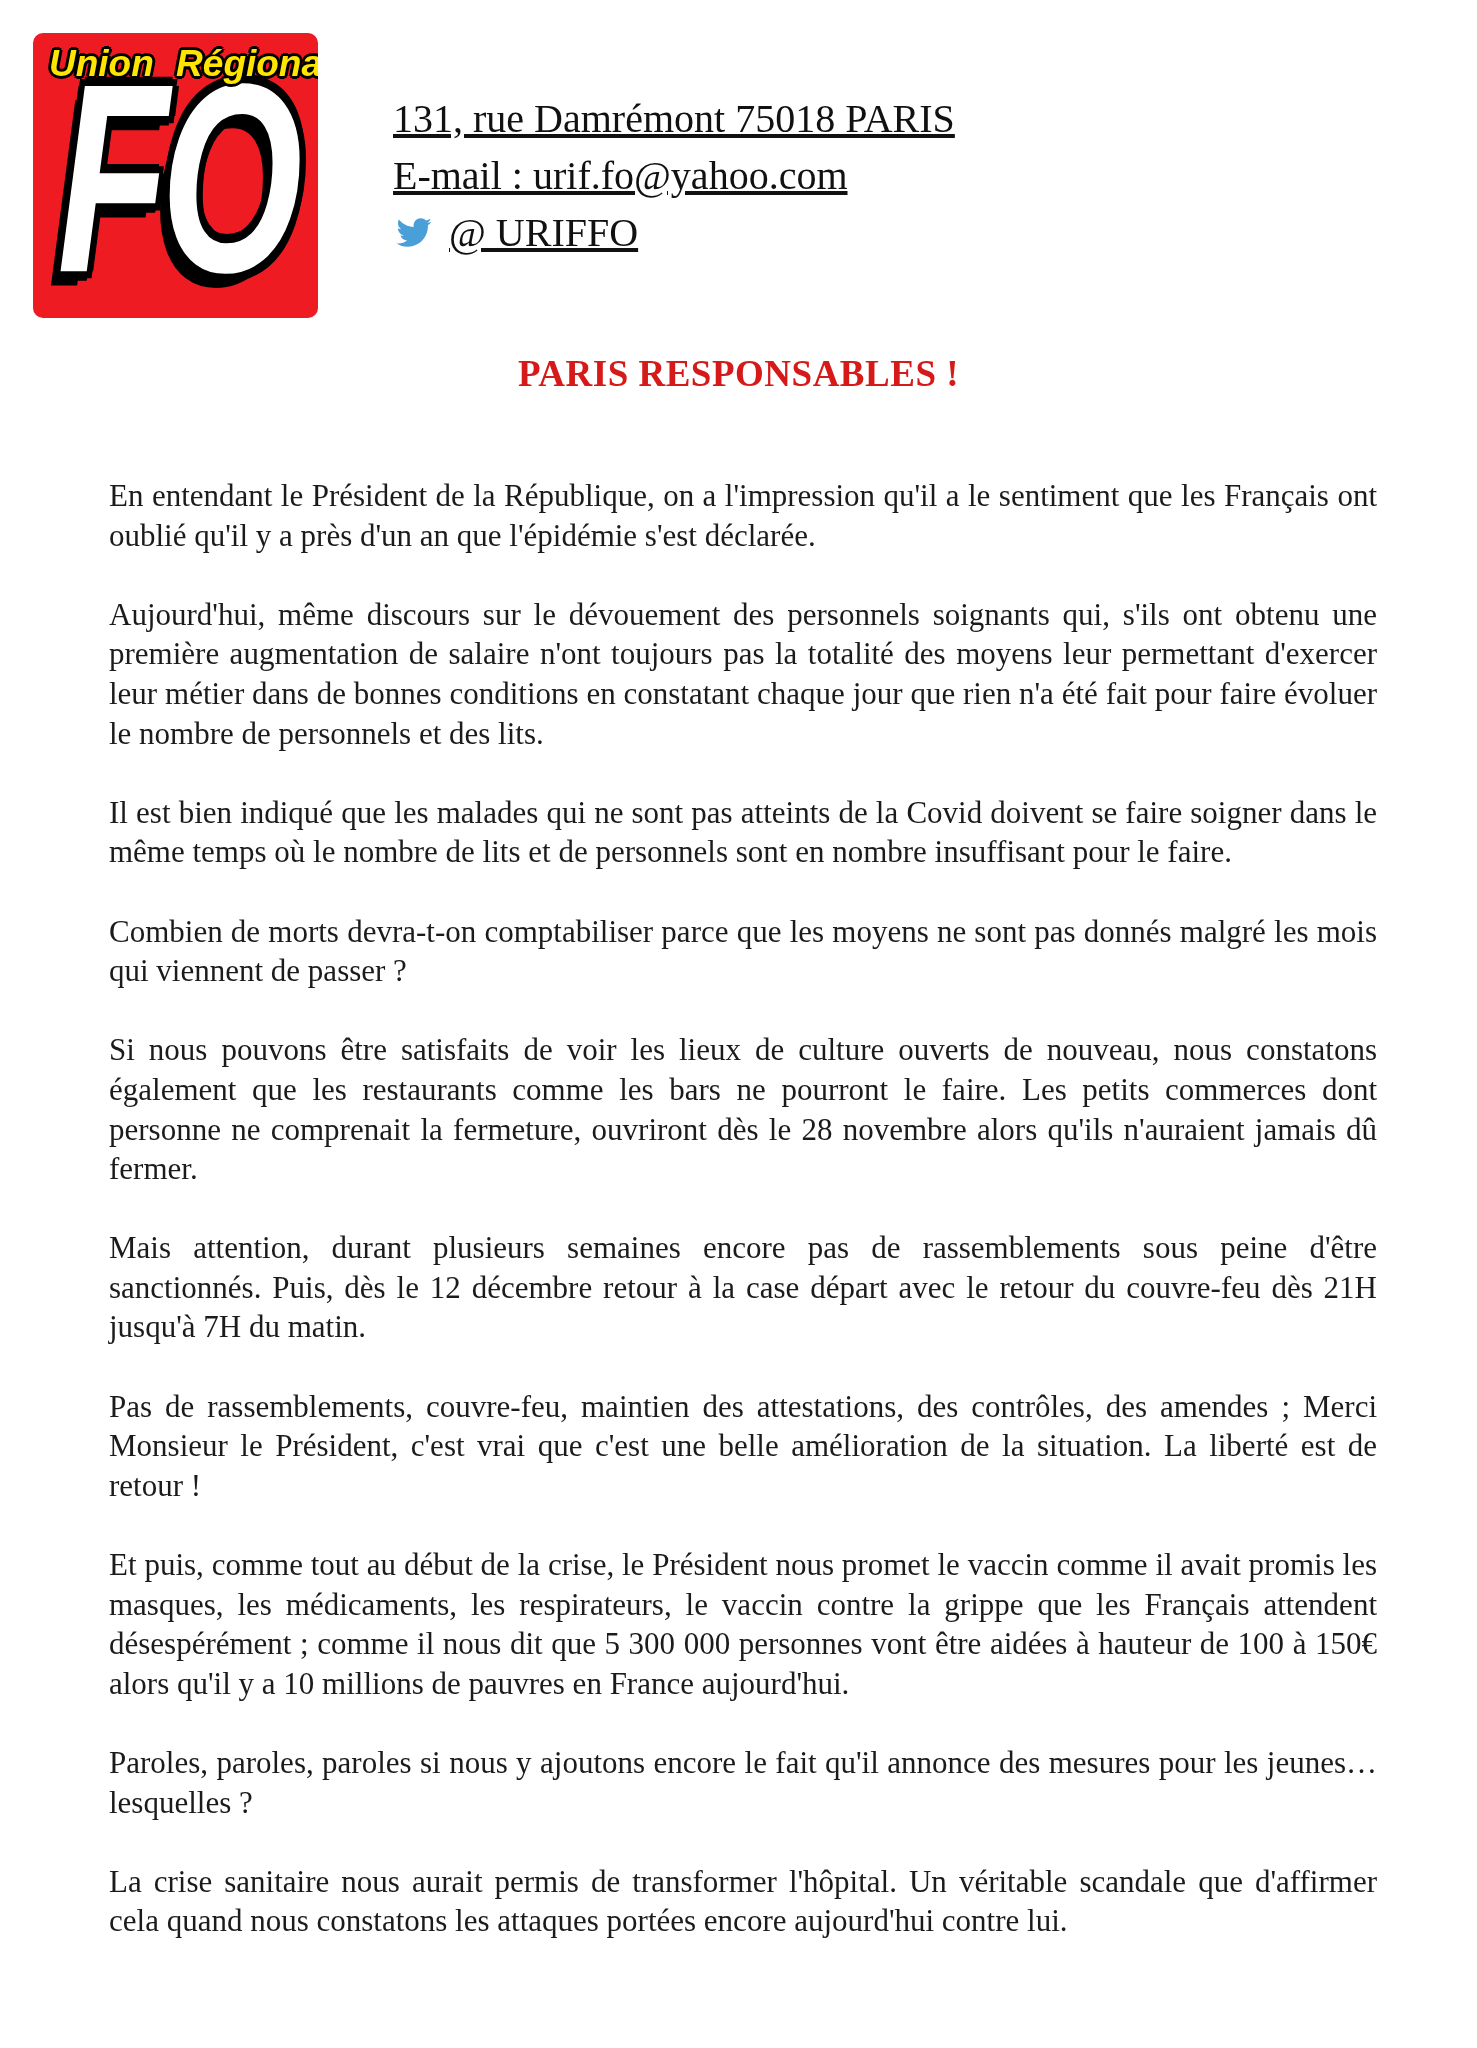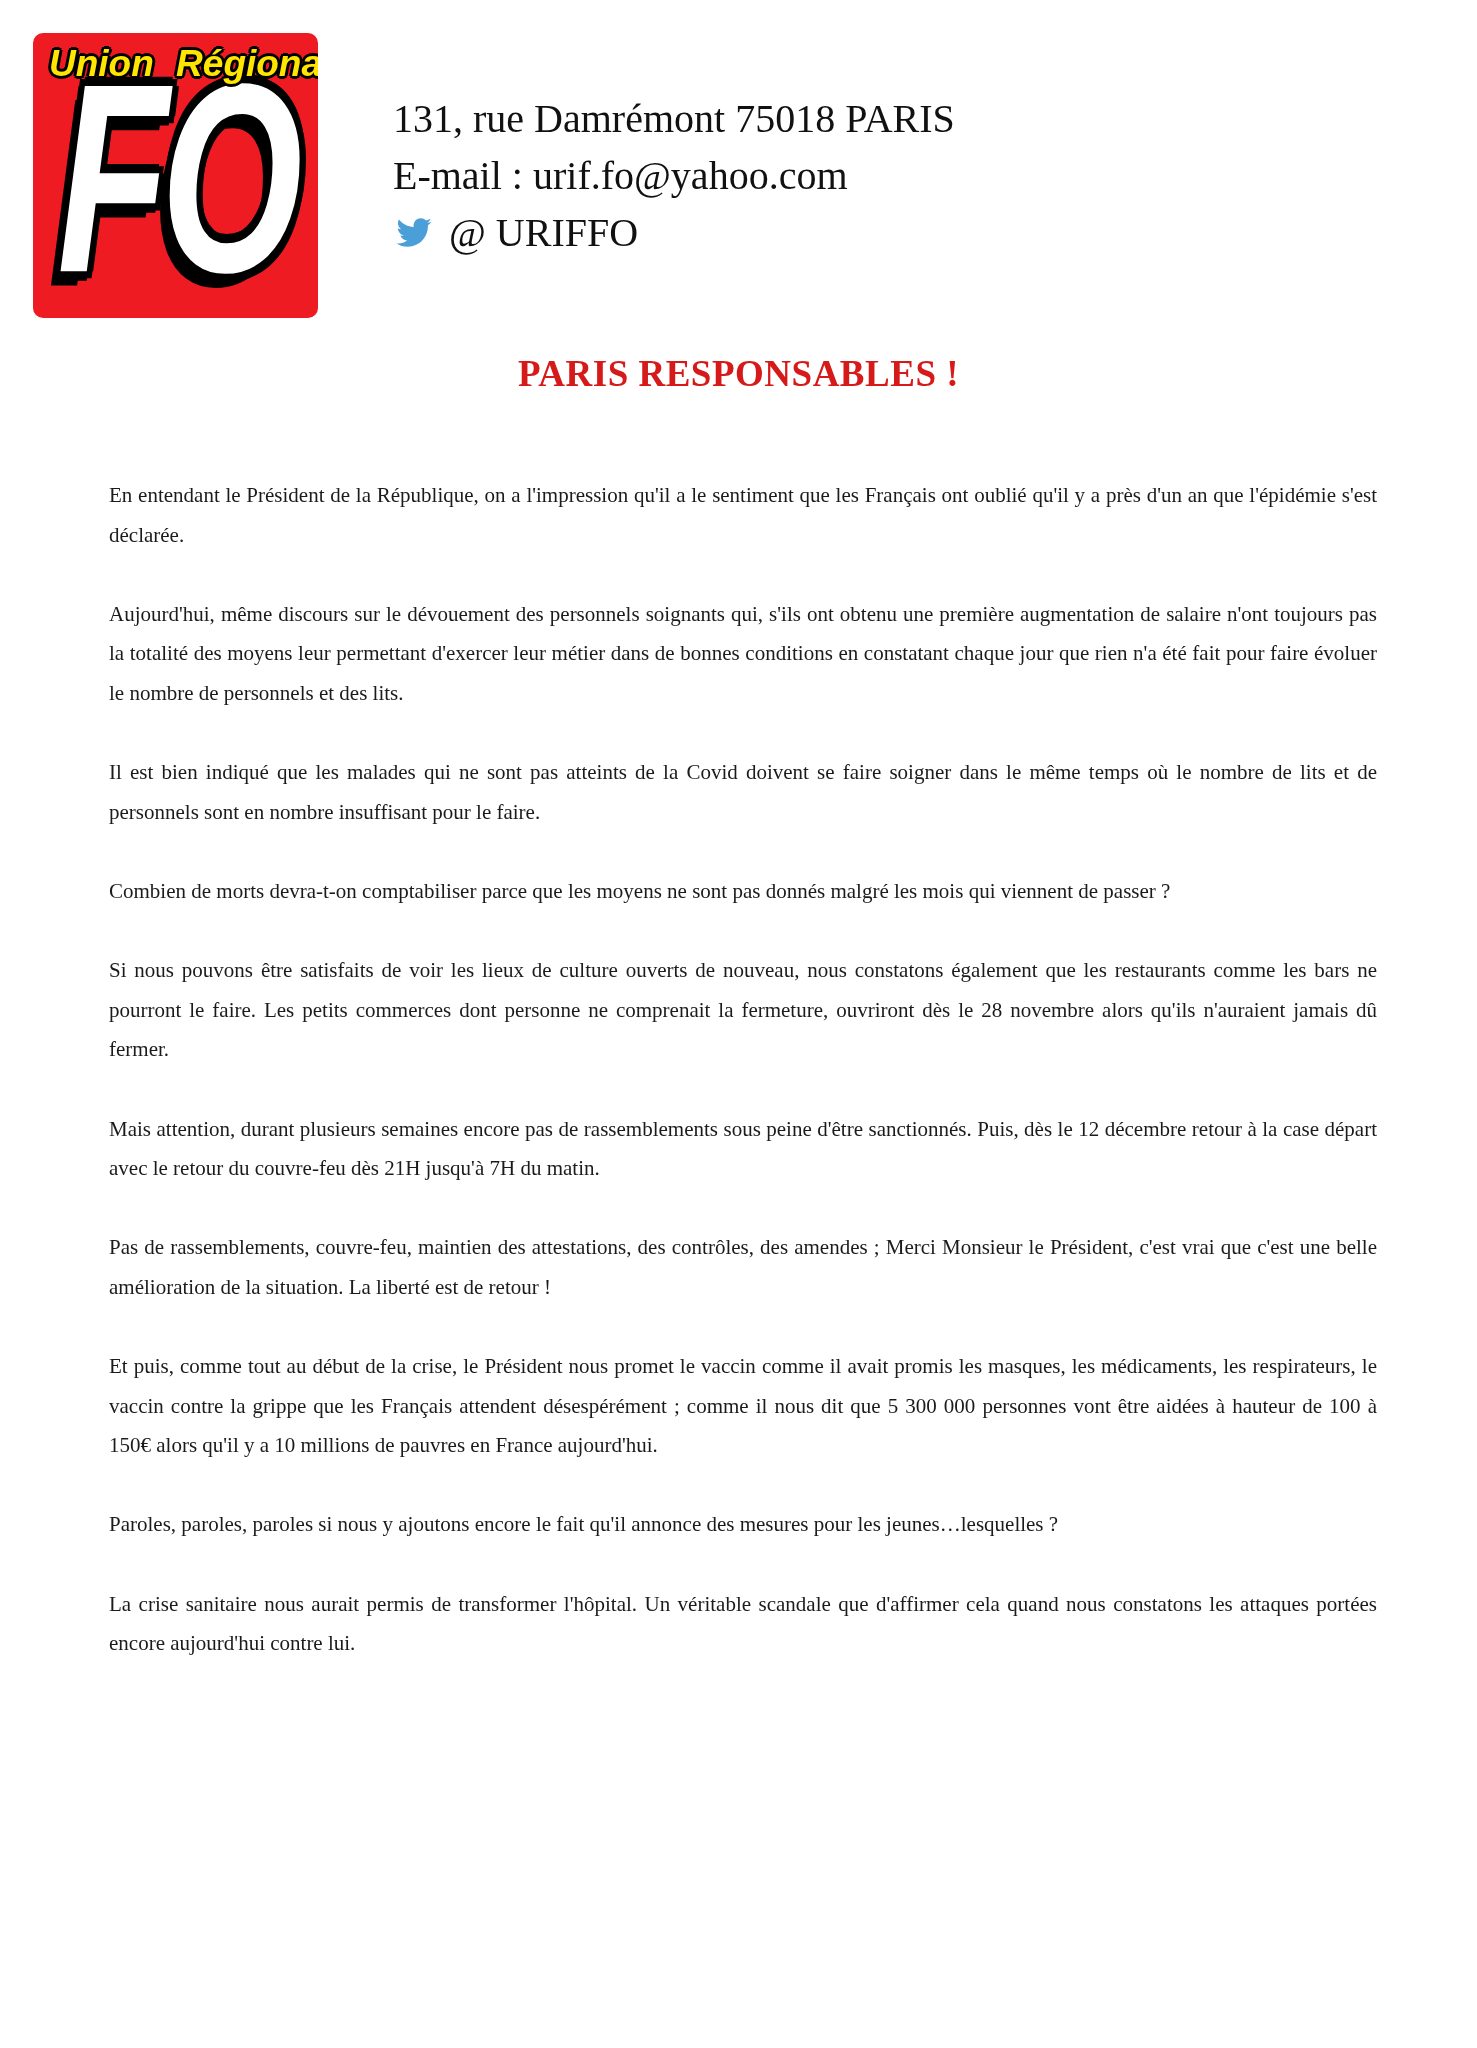--- a/index.html
+++ b/index.html
@@ -81,20 +81,21 @@
     white-space: nowrap;
   }
 
   .address-block {
     position: absolute;
     left: 393px;
     top: 90px;
     color: #111111;
     font-size: 40px;
     line-height: 57px;
+    text-decoration: underline;
   }
   .addr-line { white-space: nowrap; }
   .twitter-line {
     display: flex;
     align-items: center;
     gap: 14px;
     text-align: center;
   }
   .twitter-icon {
     width: 42px;
@@ -116,21 +117,21 @@
     letter-spacing: 0.5px;
     color: var(--title-red, #d61a1a);
   }
 
   
   .body-text {
     position: absolute;
     left: 109px;
     top: 476px;
     width: 1268px;
-    font-size: 21px;
+    font-size: 31px;
     line-height: 39.6px;
     text-align: justify;
     color: #1b1b1b;
   }
   .body-text p {
     margin: 0 0 39.6px 0;
   }
 </style>
 </head>
 <body>

